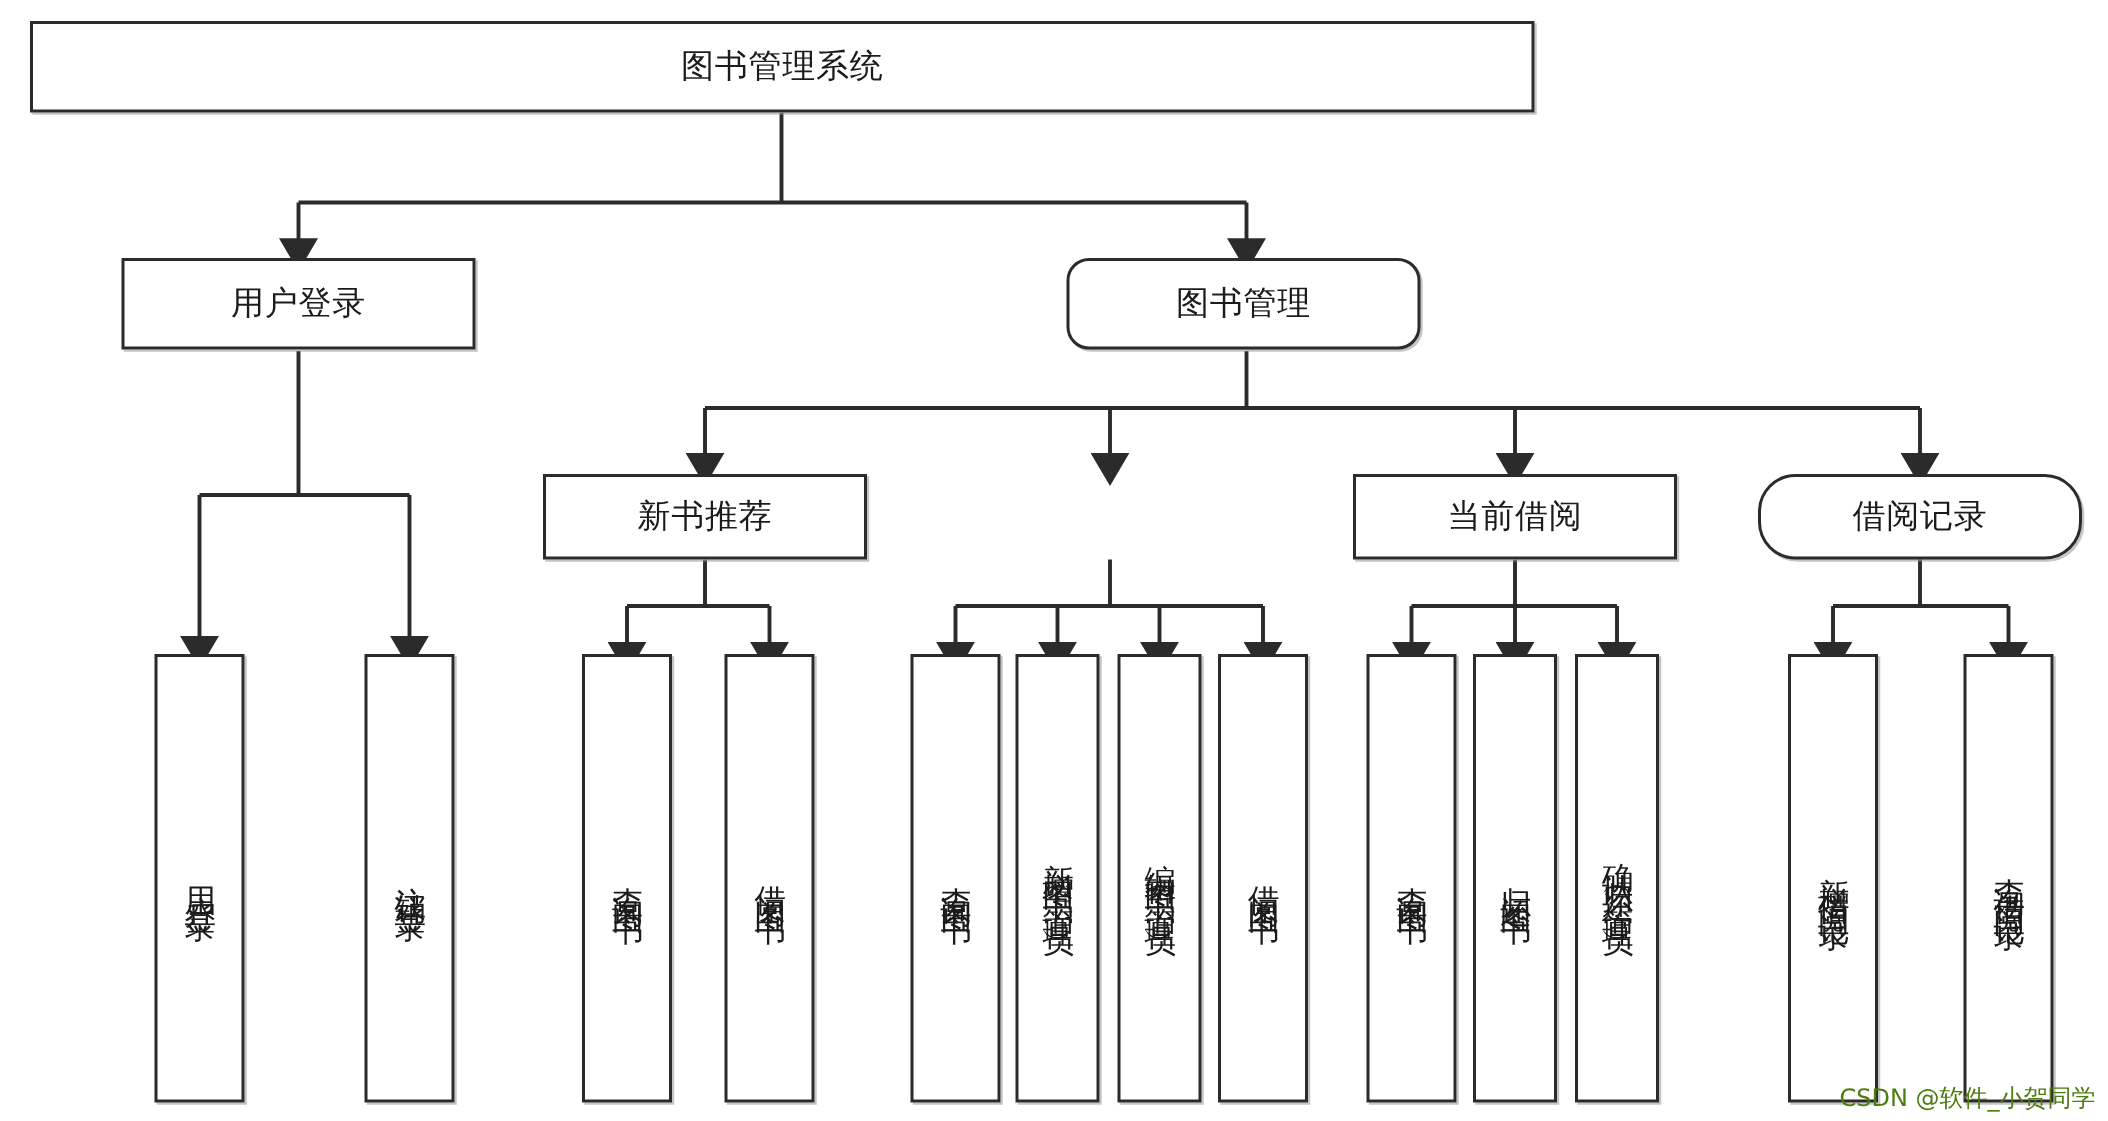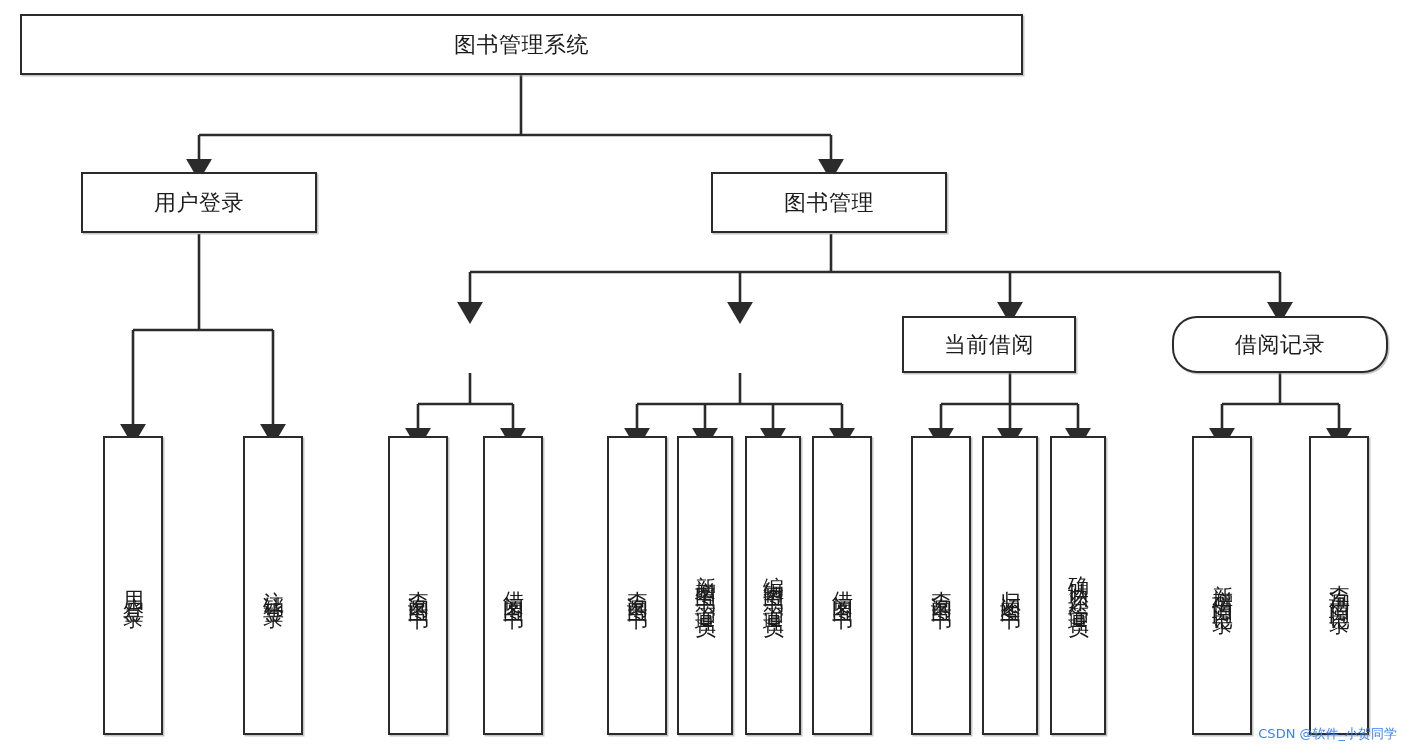--- a/index.html
+++ b/index.html
@@ -61,22 +61,22 @@
     text-orientation: upright;
     letter-spacing: 6px;
     line-height: 1;
     white-space: nowrap;
     max-height: 100%;
   }
   .watermark {
     position: absolute;
     right: 8px;
     bottom: 4px;
-    font-size: 13px;
-    color: #3b82f6;
+    font-size: 16px;
+    color: #4d7c0f;
     z-index: 6;
     white-space: nowrap;
     font-family: "DejaVu Sans", "Liberation Sans", sans-serif;
   }
 </style>
 </head>
 <body>
 
 <div id="canvas">
 
@@ -131,27 +131,30 @@
   </svg>
 
   <div class="node root horiz" style="left:20px; top:14px; width:1003px; height:61px;">
     <span class="label">图书管理系统</span>
   </div>
 
   <div class="node horiz" style="left:81px; top:172px; width:236px; height:61px;">
     <span class="label">用户登录</span>
   </div>
 
-  <div class="node horiz" style="left:711px; top:172px; width:236px; height:61px;">
+  <div class="node horiz" style="left:711px; top:172px; width:236px; height:61px;border-radius:15px;">
     <span class="label">图书管理</span>
   </div>
 
-
-
-  <div class="node horiz" style="left:902px; top:316px; width:174px; height:57px;">
+  <div class="node horiz" style="left:362px; top:316px; width:216px; height:57px;">
+    <span class="label">新书推荐</span>
+  </div>
+
+
+  <div class="node horiz" style="left:902px; top:316px; width:216px; height:57px;">
     <span class="label">当前借阅</span>
   </div>
 
   <div class="node horiz" style="left:1172px; top:316px; width:216px; height:57px;border-radius:25px;">
     <span class="label">借阅记录</span>
   </div>
 
   <div class="node vert" style="left:103px; top:436px; width:60px; height:299px;">
     <span class="label">用户登录</span>
   </div>

